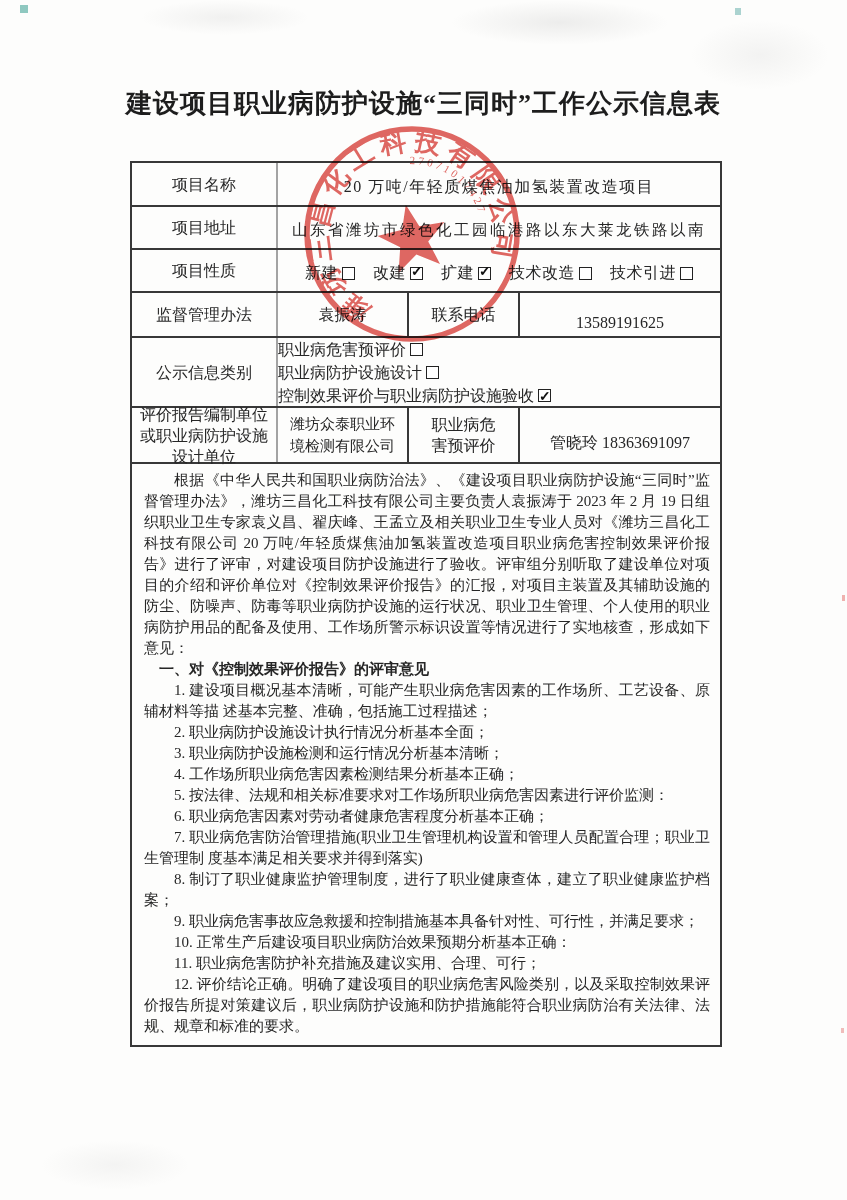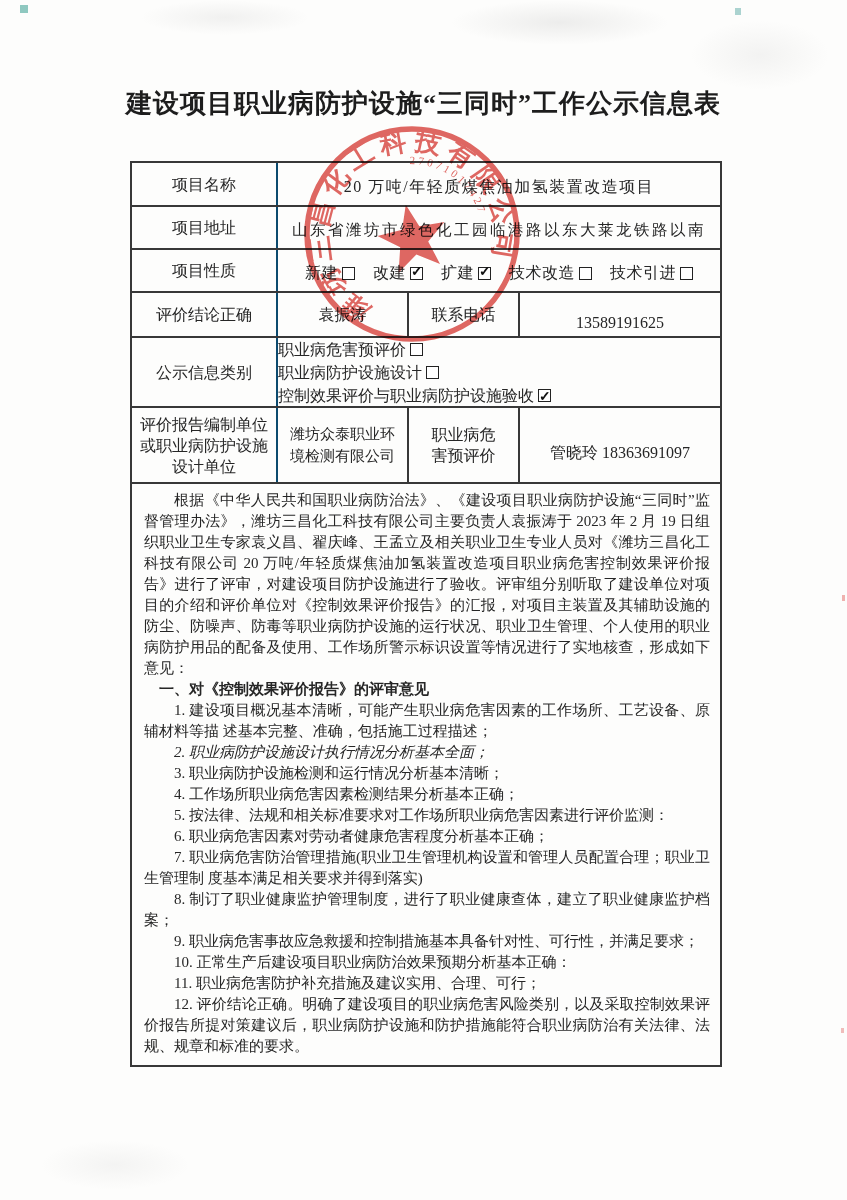--- a/index.html
+++ b/index.html
@@ -13,26 +13,26 @@
     position:absolute;top:86px;left:0;width:100%;text-align:center;
     font-size:26px;font-weight:700;letter-spacing:1px;color:#1d1d1d;
   }
   .info-table{
     position:absolute;left:130px;top:161px;width:592px;
     border:2px solid #383838;box-sizing:border-box;background:transparent;
   }
   .row{display:flex;border-bottom:2px solid #383838;box-sizing:border-box;align-items:stretch;}
   .row:last-child{border-bottom:none;}
   .lbl{
-    flex:0 0 146px;width:146px;border-right:2px solid #0c4a6e;box-sizing:border-box;
+    flex:0 0 146px;width:146px;border-right:2px solid #a3a3a3;box-sizing:border-box;
     display:flex;align-items:center;justify-content:center;text-align:center;
     font-size:16px;padding:2px 8px;line-height:21px;
   }
   .val{flex:1;display:flex;align-items:center;justify-content:center;font-size:16px;box-sizing:border-box;margin-top:6px;}
-  .h44{height:44px}.h43{height:43px}.h45{height:45px}.h70{height:70px}.h76{height:76px}
+  .h44{height:44px}.h43{height:43px}.h45{height:45px}.h70{height:70px}.h76{height:56px}
   .addr{letter-spacing:2.5px;font-size:15.5px;}
   .pname{letter-spacing:1.5px;}
   .nature{gap:18px;letter-spacing:.5px;}
   .opt{display:inline-flex;align-items:center;}
   .cbx{
     display:inline-block;width:13px;height:13px;border:1.7px solid #222;
     margin-left:4px;position:relative;box-sizing:border-box;background:#fff;
   }
   .cbx.checked::after{
     content:"✓";position:absolute;left:0px;top:-5px;font-size:14px;font-weight:700;color:#111;
@@ -101,21 +101,21 @@
           <span class="cbx"></span>
         </span>
         <span class="opt">
           <span>技术引进</span>
           <span class="cbx"></span>
         </span>
       </div>
   </div>
 
   <div class="row h45">
-    <div class="lbl">评价结论正确</div>
+    <div class="lbl">监督管理办法</div>
     <div class="c-mid">袁振涛</div>
     <div class="c-sub">联系电话</div>
     <div class="c-last">13589191625</div>
   </div>
 
   <div class="row h70">
     <div class="lbl">公示信息类别</div>
     <div class="cat-val">
         <div class="cat-line">
           <span class="opt">
@@ -145,21 +145,21 @@
       <span class="contact-label-inner">职业病危害预评价</span>
     </div>
     <div class="c-last">管晓玲 18363691097</div>
   </div>
 
   <div class="row">
     <div class="review" style="flex:1;">
         <p style="text-indent: 2em;">根据《中华人民共和国职业病防治法》、《建设项目职业病防护设施“三同时”监督管理办法》，潍坊三昌化工科技有限公司主要负责人袁振涛于 2023 年 2 月 19 日组织职业卫生专家袁义昌、翟庆峰、王孟立及相关职业卫生专业人员对《潍坊三昌化工科技有限公司 20 万吨/年轻质煤焦油加氢装置改造项目职业病危害控制效果评价报告》进行了评审，对建设项目防护设施进行了验收。评审组分别听取了建设单位对项目的介绍和评价单位对《控制效果评价报告》的汇报，对项目主装置及其辅助设施的防尘、防噪声、防毒等职业病防护设施的运行状况、职业卫生管理、个人使用的职业病防护用品的配备及使用、工作场所警示标识设置等情况进行了实地核查，形成如下意见：</p>
         <p class="bold" style="text-indent: 1em;">一、对《控制效果评价报告》的评审意见</p>
         <p style="text-indent: 2em;">1. 建设项目概况基本清晰，可能产生职业病危害因素的工作场所、工艺设备、原辅材料等描 述基本完整、准确，包括施工过程描述；</p>
-        <p style="text-indent: 2em; font-style: italic;">2. 职业病防护设施设计执行情况分析基本全面；</p>
+        <p style="text-indent: 2em;">2. 职业病防护设施设计执行情况分析基本全面；</p>
         <p style="text-indent: 2em;">3. 职业病防护设施检测和运行情况分析基本清晰；</p>
         <p style="text-indent: 2em;">4. 工作场所职业病危害因素检测结果分析基本正确；</p>
         <p style="text-indent: 2em;">5. 按法律、法规和相关标准要求对工作场所职业病危害因素进行评价监测：</p>
         <p style="text-indent: 2em;">6. 职业病危害因素对劳动者健康危害程度分析基本正确；</p>
         <p style="text-indent: 2em;">7. 职业病危害防治管理措施(职业卫生管理机构设置和管理人员配置合理；职业卫生管理制 度基本满足相关要求并得到落实)</p>
         <p style="text-indent: 2em;">8. 制订了职业健康监护管理制度，进行了职业健康查体，建立了职业健康监护档案；</p>
         <p style="text-indent: 2em;">9. 职业病危害事故应急救援和控制措施基本具备针对性、可行性，并满足要求；</p>
         <p style="text-indent: 2em;">10. 正常生产后建设项目职业病防治效果预期分析基本正确：</p>
         <p style="text-indent: 2em;">11. 职业病危害防护补充措施及建议实用、合理、可行；</p>
         <p style="text-indent: 2em;">12. 评价结论正确。明确了建设项目的职业病危害风险类别，以及采取控制效果评价报告所提对策建议后，职业病防护设施和防护措施能符合职业病防治有关法律、法规、规章和标准的要求。</p>

